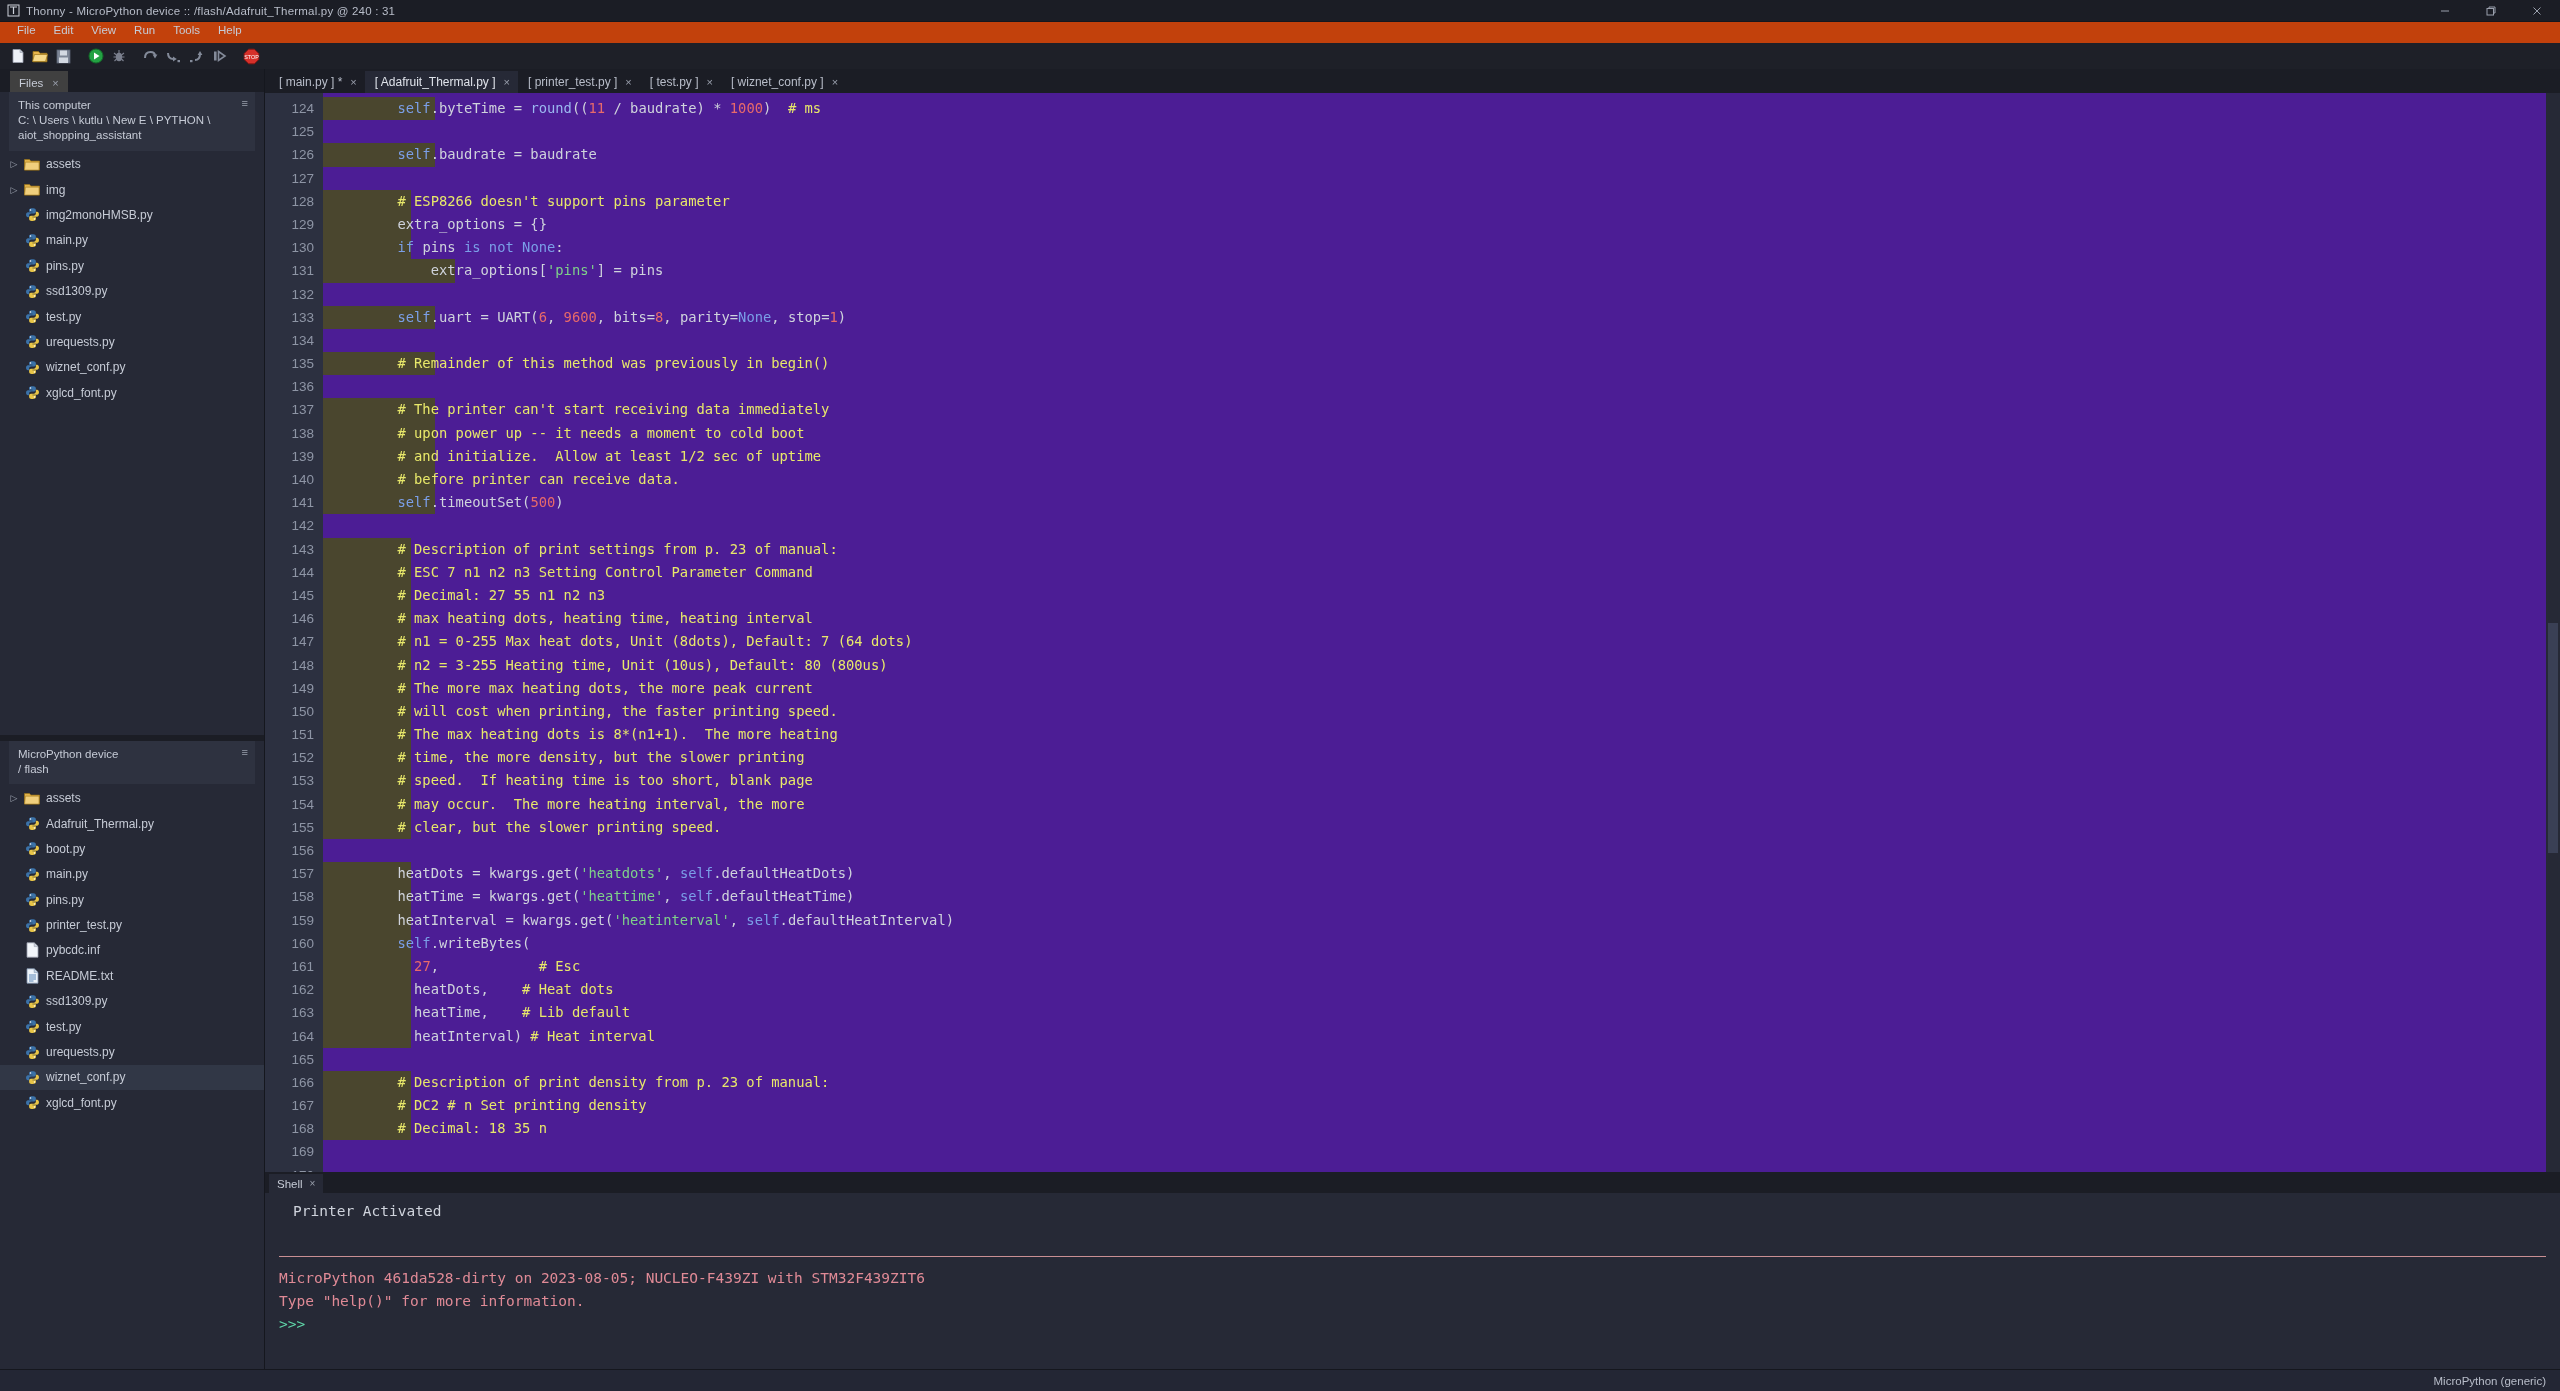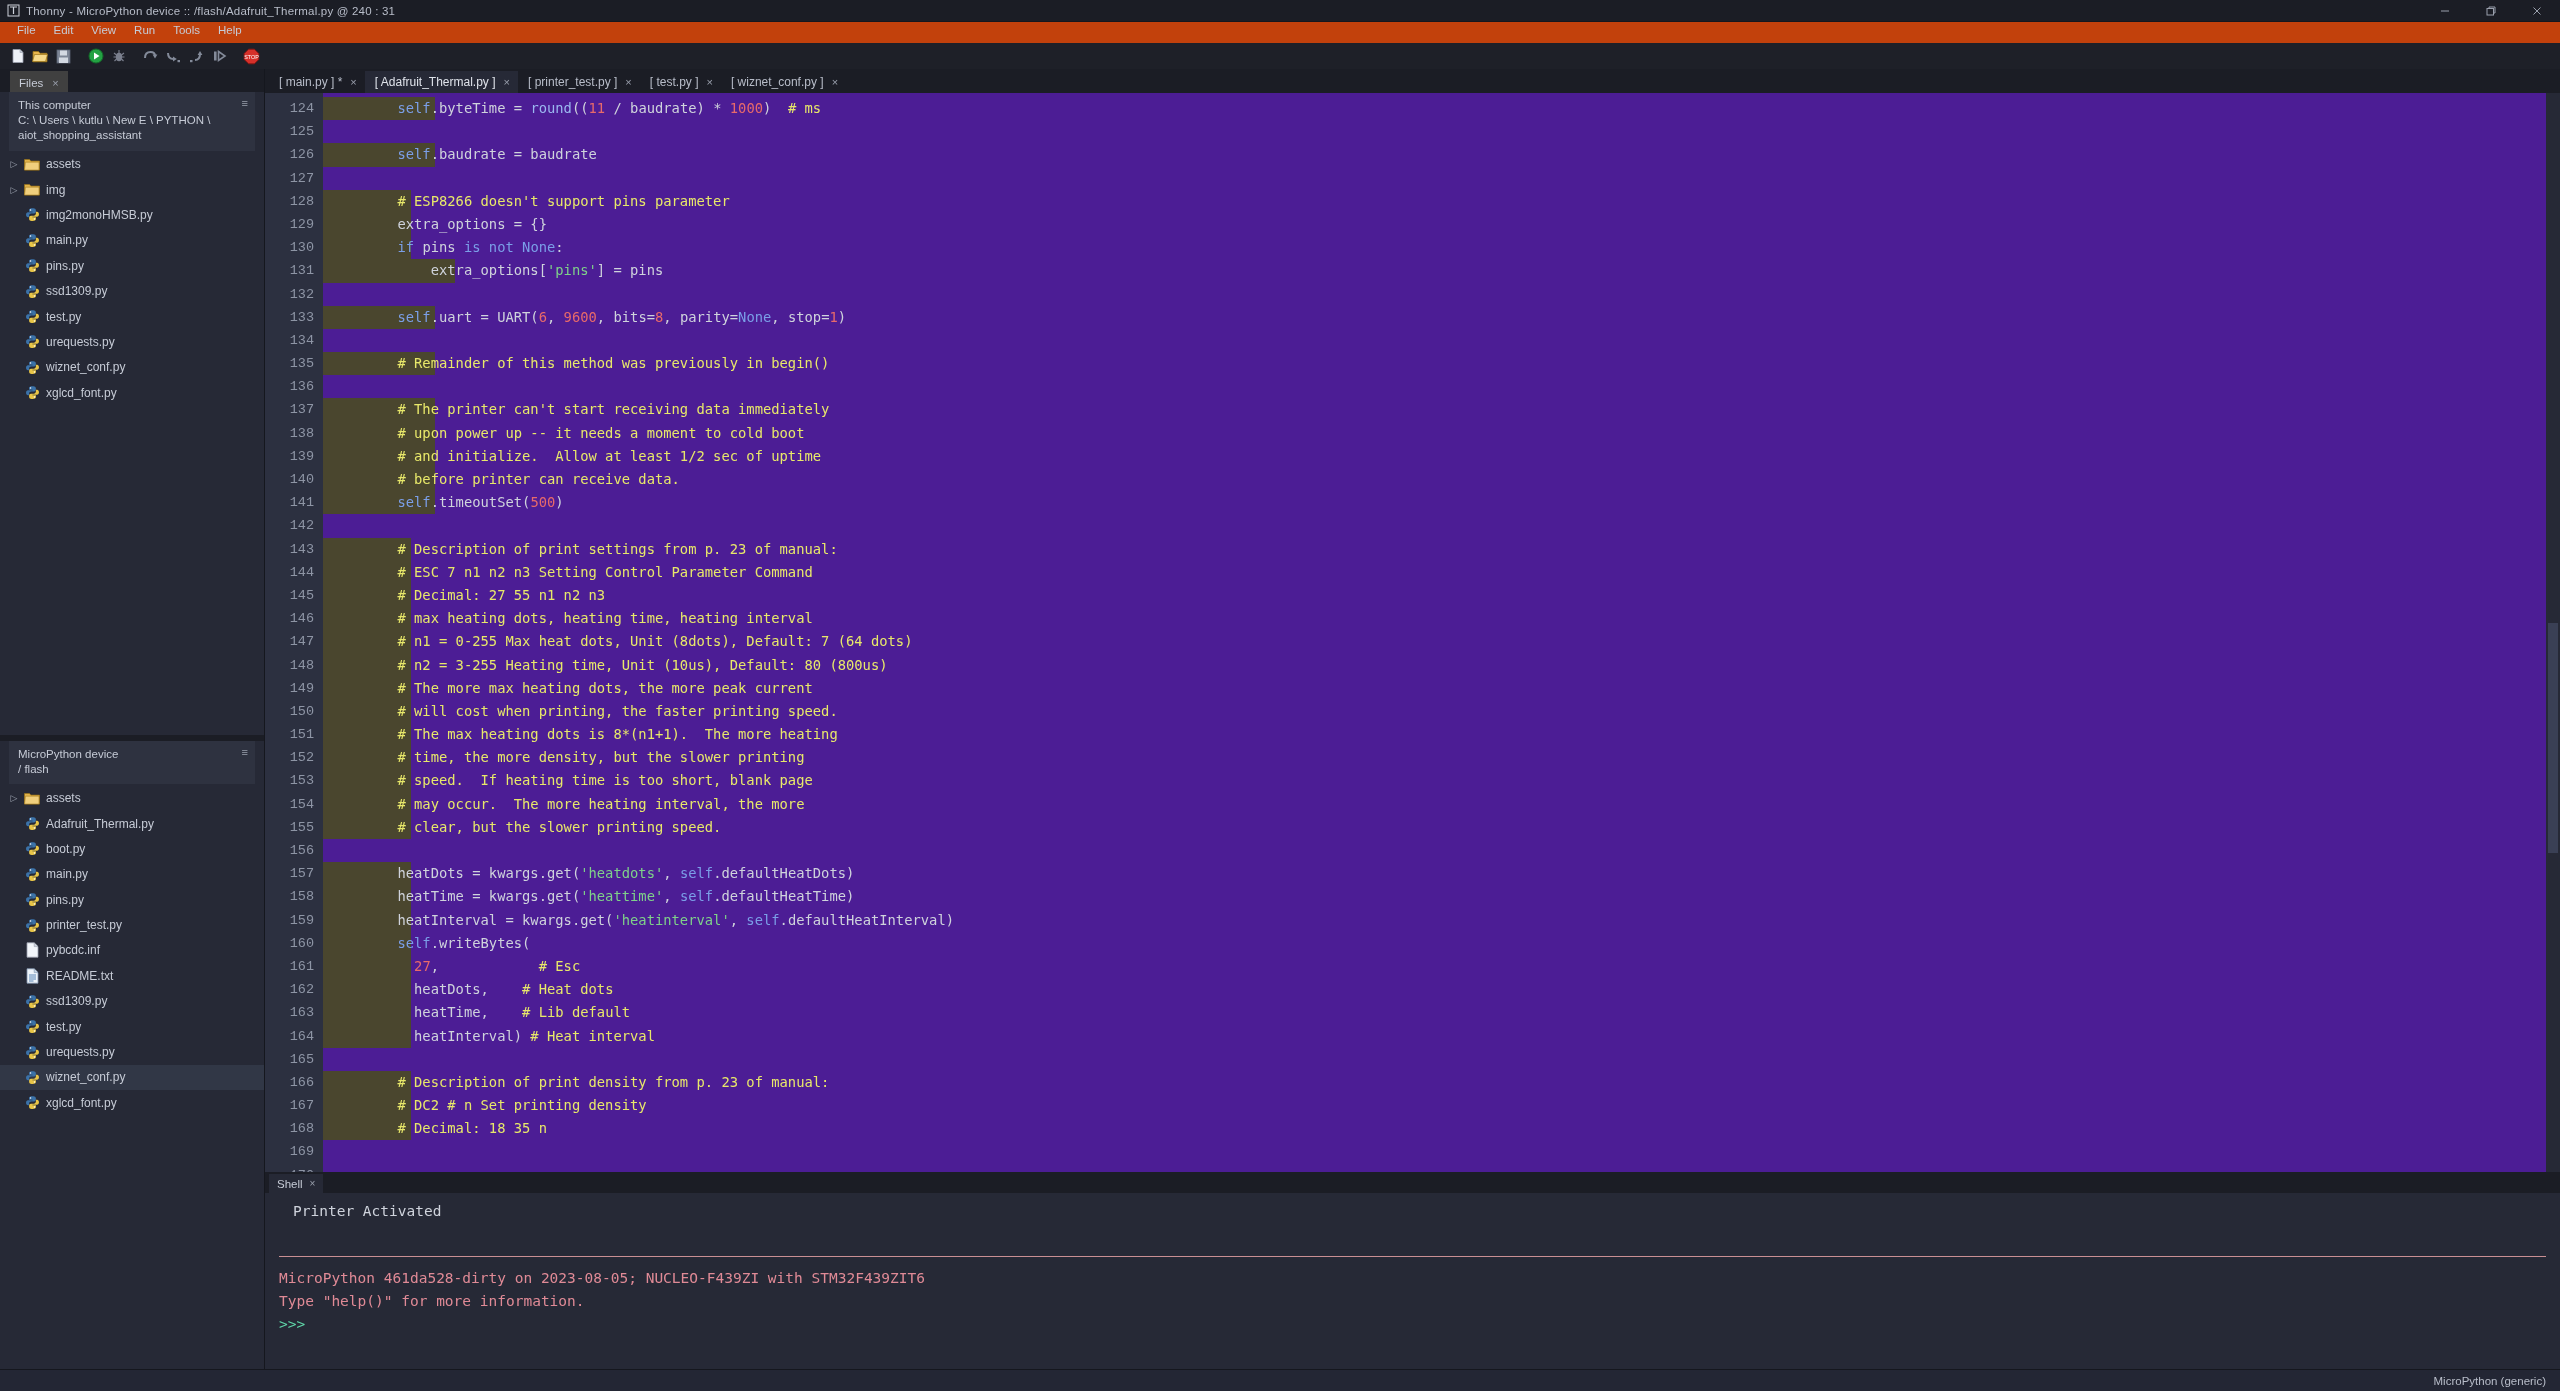--- a/index.html
+++ b/index.html
@@ -158,21 +158,21 @@
     flex: 1; display: flex;
     background: #262936;
     position: relative;
     min-height: 0;
     overflow: hidden;
   }
   #gutter {
     width: 58px; flex: none;
     background: #2c3040;
     color: #8e95a5;
-    font-family: Liberation Mono, monospace;
+    font-family: Liberation Sans, sans-serif;
     font-size: 13.5px;
     text-align: right;
     padding-top: 4px;
     user-select: none;
   }
   #gutter .ln { height: 23.2px; line-height: 23.2px; padding-right: 9px; }
   #code-area {
     flex: 1; position: relative;
     background: #4c1d95;
     padding-top: 4px;

